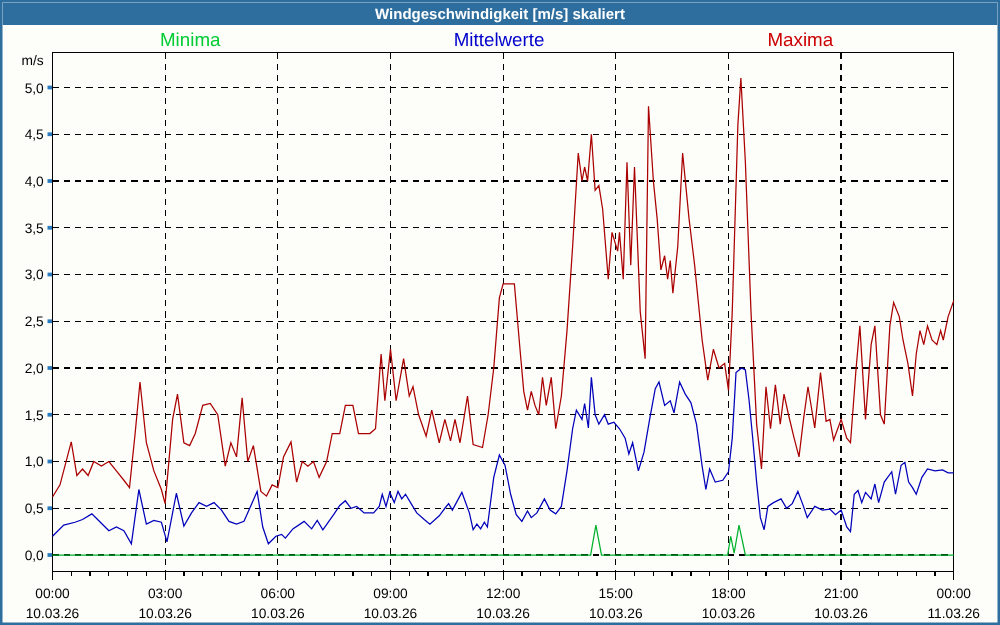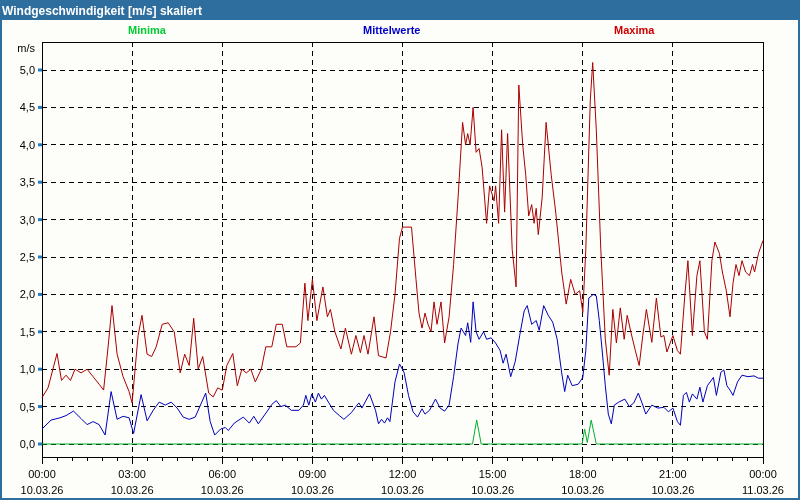--- a/index.html
+++ b/index.html
@@ -1,21 +1,21 @@
 <!DOCTYPE html>
 <html><head>
 <meta charset="utf-8">
 <style>
   html,body{margin:0;padding:0;background:#e8e8e8;}
   #window{position:relative;width:800px;height:500px;background:#fdfdfa;
           border:2px solid #2e6e9e;box-sizing:border-box;overflow:hidden;
           font-family:"Liberation Sans",sans-serif;}
   #titlebar{position:absolute;left:0;top:0;width:100%;height:18px;background:#2e6e9e;
-            color:#ffffff;font-size:12px;font-weight:bold;text-align:left;line-height:18px;}
-  .legend-label{position:absolute;top:22px;font-size:11px;font-weight:bold;background:transparent;}
+            color:#ffffff;font-size:12px;font-weight:bold;text-align:center;line-height:18px;}
+  .legend-label{position:absolute;top:22px;font-size:15px;font-weight:normal;background:transparent;}
   #legend-minima{left:126px;}
   #legend-mittelwerte{left:361px;}
   #legend-maxima{left:612px;}
   #plot{position:absolute;left:0;top:0;width:800px;height:500px;}
   .grid{stroke:#000;stroke-width:1;stroke-dasharray:5 4;shape-rendering:crispEdges;}
   .tick{stroke:#000;stroke-width:1;shape-rendering:crispEdges;}
   .pborder{fill:none;stroke:#000;stroke-width:1;shape-rendering:crispEdges;}
   text{font-family:"Liberation Sans",sans-serif;font-size:11px;fill:#000;}
   .unit{font-size:11px;}
 </style>

